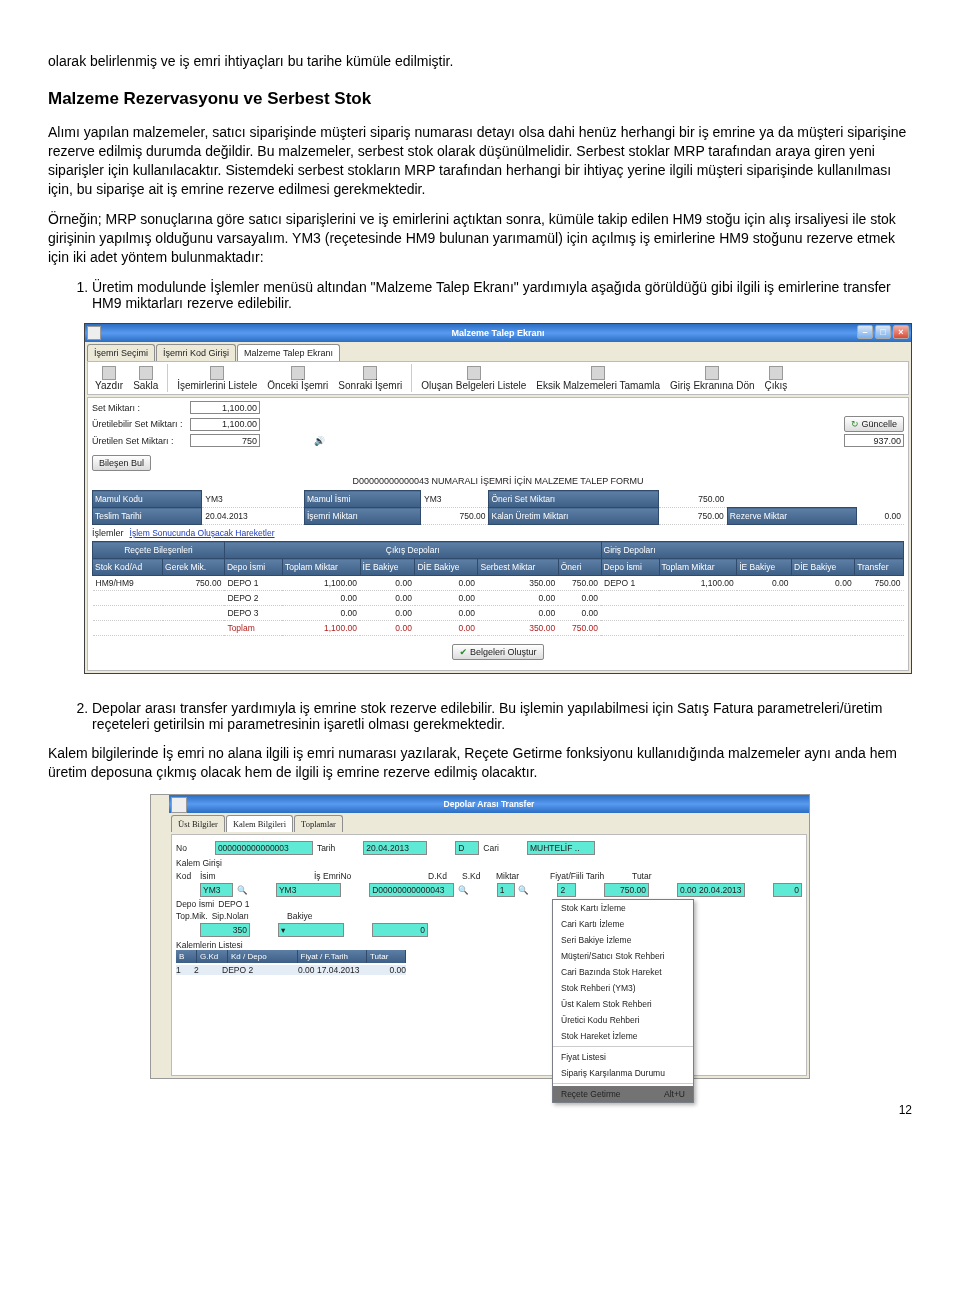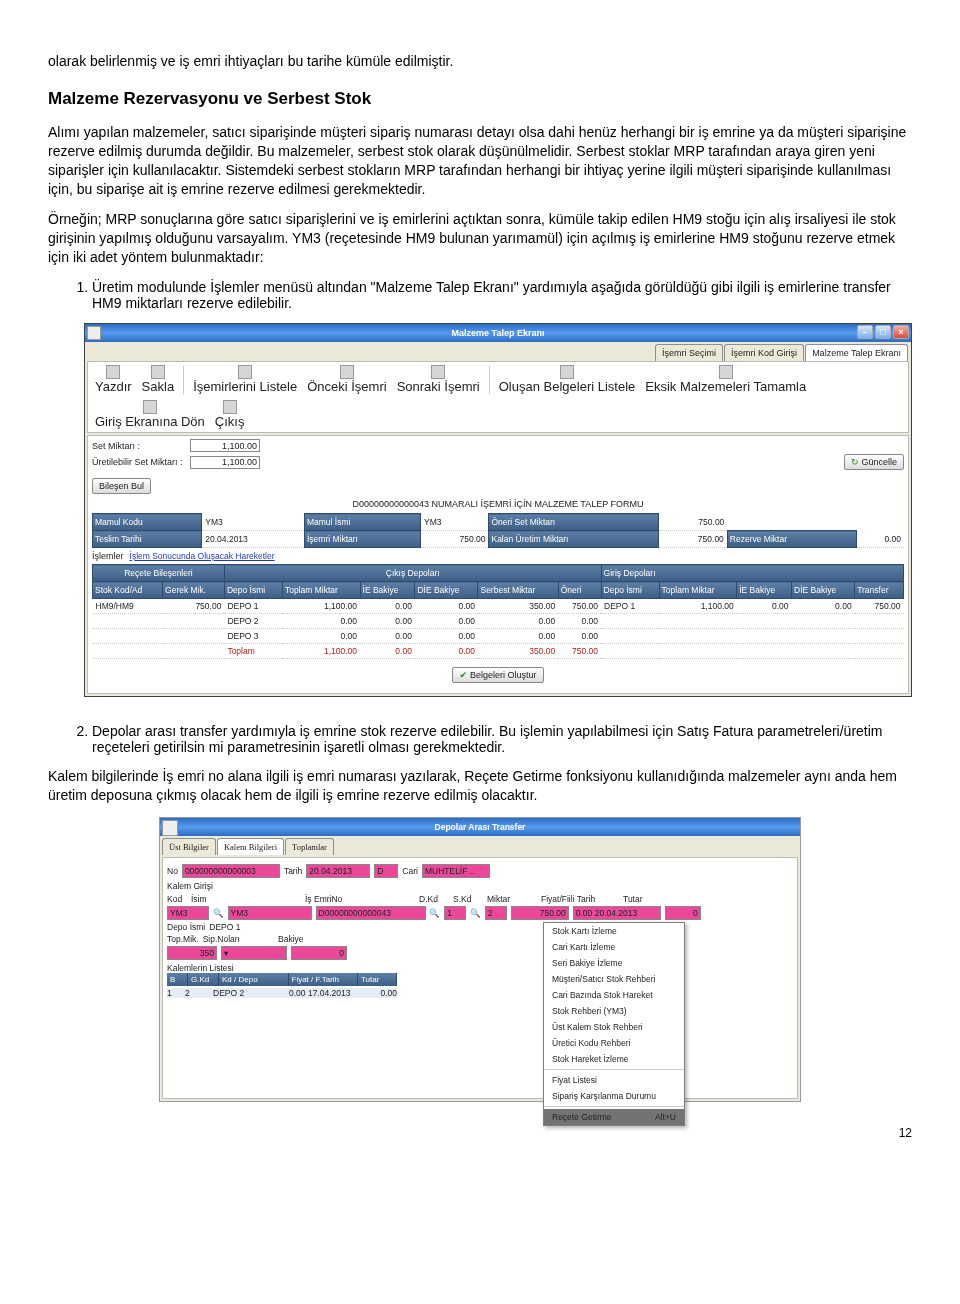--- a/index.html
+++ b/index.html
@@ -18,51 +18,51 @@
   .page-num{text-align:right;font-size:12px;margin-top:24px;}
   
   .shot{border:1px solid #404040;background:#ece9d8;font-size:9px;color:#222;margin:4px 0 0 36px;}
   .shot *{box-sizing:border-box;}
   .title-bar{background:linear-gradient(#2a6dc1,#579af0,#2a6dc1);height:18px;position:relative;text-align:center;color:#fff;font-weight:bold;line-height:18px;}
   .wbtn{position:absolute;right:2px;top:1px;display:flex;gap:2px;}
   .wbtn span{width:16px;height:14px;font-size:9px;display:flex;align-items:center;justify-content:center;border:1px solid #aaa;border-radius:2px;}
   .wmin,.wmax{background:linear-gradient(#d9e6f6,#7ab1ef);}
   .wclose{background:linear-gradient(#f2b0a7,#d84b37);color:#fff;}
   .iconbtn{position:absolute;left:2px;top:2px;width:14px;height:14px;background:#eee;border:1px solid #999;}
-  .tabs{display:flex;gap:0;padding:2px 2px 0;justify-content:flex-end;}
+  .tabs{display:flex;gap:0;padding:2px 2px 0;}
   .tab{padding:3px 6px;background:#ece9d8;border:1px solid #8e8e8e;border-bottom:none;border-radius:3px 3px 0 0;margin-right:1px;}
   .tab.active{background:#fff;font-weight:normal;}
   .tbar{background:#fff;border:1px solid #bbb;margin:0 2px;display:flex;align-items:center;padding:2px 4px;gap:4px;flex-wrap:wrap;}
-  .tbtn{display:flex;flex-direction:column;align-items:center;gap:0;font-size:13px;padding:1px 3px;}
+  .tbtn{display:flex;flex-direction:column;align-items:center;gap:0;font-size:10px;padding:1px 3px;}
   .tbtn .ic{width:14px;height:14px;background:#d6d6d6;border:1px solid #999;}
   .sep{width:1px;height:28px;background:#ccc;margin:0 2px;}
   .pane{background:#fff;border:1px solid #bbb;margin:2px;padding:2px 4px;}
   .row{display:flex;align-items:center;gap:6px;padding:1px 0;}
   .lbl{width:92px;}
   .inpt{border:1px solid #888;background:#fff;height:13px;padding:0 2px;display:flex;align-items:center;justify-content:flex-end;min-width:60px;}
   .btn{border:1px solid #888;background:linear-gradient(#fff,#dcdcdc);padding:2px 6px;border-radius:2px;display:inline-flex;align-items:center;gap:3px;}
   .green{color:#2a8a2a;}
   .formtitle{text-align:center;font-size:9px;padding:4px 0;}
   .grid{width:100%;border-collapse:collapse;font-size:8.5px;}
   .grid th{background:linear-gradient(#5d7fa5,#3d5e85);color:#fff;font-weight:normal;padding:3px 2px;border:1px solid #2f4a6a;text-align:left;}
   .grid td{padding:2px 3px;border-bottom:1px dotted #ccc;}
   .grid .r{text-align:right;}
   .red{color:#b22020;}
   .shotfoot{padding:8px;text-align:center;background:#fff;}
   .lnk{color:#1f3bbe;text-decoration:underline;font-size:8.5px;}
   
-  .shot2{border:1px solid #999;background:#ece9d8;font-size:8.5px;color:#222;margin:4px auto 0;width:640px;}
+  .shot2{border:1px solid #999;background:#ece9d8;font-size:8.5px;color:#222;margin:4px auto 0;width:640px;padding-left:18px;}
   .menu{position:absolute;background:#fff;border:1px solid #7a7f87;left:380px;top:64px;width:140px;box-shadow:2px 2px 4px rgba(0,0,0,.3);}
   .menu div{padding:3px 8px;white-space:nowrap;}
   .menu div.sel{background:#737373;}
   .menu div.sep{height:1px;background:#ccc;padding:0;margin:2px 0;width:auto;}
   .s2body{position:relative;background:#fff;padding:4px;min-height:232px;border:1px solid #bbb;margin:2px;}
   .s2tabs{display:flex;gap:0;padding:2px 2px 0;font-family:Liberation Serif, serif;}
   .s2tabs .tab{font-size:8.5px;}
-  .tinyinput{border:1px solid #888;height:12px;background:#ec4899;display:inline-flex;align-items:center;padding:0 2px;}
+  .tinyinput{border:1px solid #888;height:12px;background:#5eead4;display:inline-flex;align-items:center;padding:0 2px;margin-left:24px;}
   .kg{display:flex;gap:4px;align-items:center;margin:2px 0;}
   .thdr{display:flex;background:linear-gradient(#5d7fa5,#3d5e85);color:#fff;}
   .thdr span{flex:1;padding:2px 3px;border-right:1px solid #2f4a6a;font-size:8px;}
 </style>
 </head>
 <body>
 
 <p>olarak belirlenmiş ve iş emri ihtiyaçları bu tarihe kümüle edilmiştir.</p>
 
 <h2>Malzeme Rezervasyonu ve Serbest Stok</h2>
@@ -135,20 +135,27 @@
       <span class="inpt" style="width:70px">1,100.00</span>
     </div>
     <div class="row">
       <span class="lbl">Üretilebilir Set Miktarı :</span>
       <span class="inpt" style="width:70px">1,100.00</span>
       <span style="flex:1"></span>
       <span class="btn">
           <span style="color:#2a8a2a">↻</span>
           <span>Güncelle</span>
         </span>
+    </div>
+    <div class="row">
+      <span class="lbl">Üretilen Set Miktarı :</span>
+      <span class="inpt" style="width:70px">750</span>
+      <span class="inpt" style="width:38px;border:none;margin-left:2px">🔊</span>
+      <span style="flex:1"></span>
+      <span class="inpt" style="width:60px">937.00</span>
     </div>
     <div class="row" style="margin-top:6px">
       <span class="btn">Bileşen Bul</span>
     </div>
     <div class="formtitle">D00000000000043 NUMARALI İŞEMRİ İÇİN MALZEME TALEP FORMU</div>
     <table class="grid">
       <tbody>
           <tr>
         <th>Mamul Kodu</th>
         <td>YM3</td>

